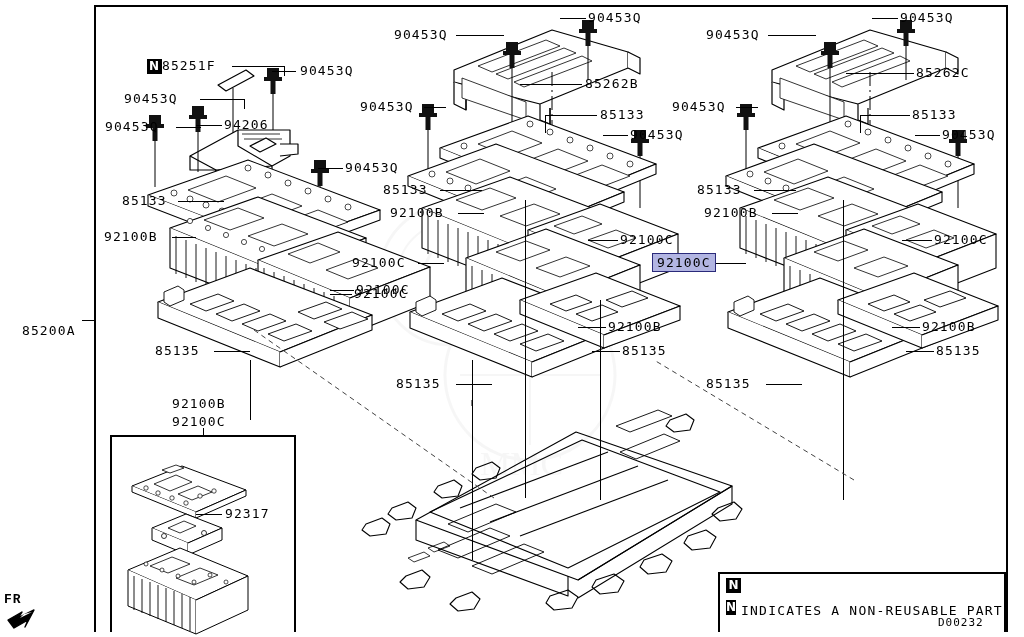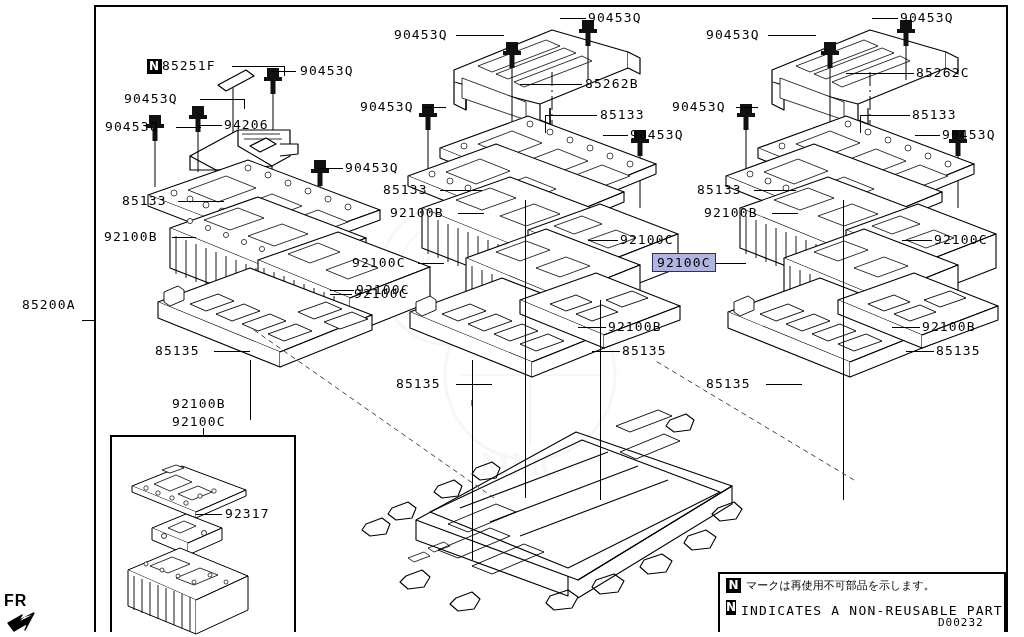--- a/index.html
+++ b/index.html
@@ -85,22 +85,22 @@
     left:110px;top:435px;
     width:186px;height:197px;
     border:2px solid #000;
     border-bottom:none;
     box-sizing:border-box;
     background:#fff;
   }
   
   #fr{
     position:absolute;left:4px;top:592px;
-    font-family:Liberation Sans, sans-serif;
-    font-size:16px;font-weight:bold;letter-spacing:1px;
+    font-family:Liberation Mono, monospace;
+    font-size:13px;font-weight:bold;letter-spacing:1px;
   }
   
   #watermark{
     position:absolute;left:330px;top:185px;
     width:340px;height:330px;
     opacity:.07;
     pointer-events:none;
   }
   svg{display:block;overflow:visible;}
   .noclick{pointer-events:none;}
@@ -114,21 +114,21 @@
 
   <svg id="watermark" class="noclick" viewBox="0 0 340 330">
     <circle cx="120" cy="90" r="70" fill="none" stroke="#888" stroke-width="3"></circle>
     <circle cx="120" cy="90" r="52" fill="none" stroke="#888" stroke-width="2"></circle>
     <path d="M120 30 L150 90 L120 150 L90 90 Z" fill="none" stroke="#888" stroke-width="3"></path>
     <circle cx="200" cy="190" r="85" fill="none" stroke="#888" stroke-width="3"></circle>
     <path d="M130 190 h140 M200 120 v140" stroke="#888" stroke-width="2"></path>
     <text x="150" y="290" font-size="34" fill="#888" font-family="serif">MMC</text>
   </svg>
 
-  <div class="lbl" style="left:22px;top:298px;">85200A</div>
+  <div class="lbl" style="left:22px;top:324px;">85200A</div>
   <div class="lead" style="left:82px;top:320px;width:14px;"></div>
 
   <svg style="position:absolute;left:130px;top:60px;width:270px;height:330px;" viewBox="0 0 270 330">
     <g fill="none" stroke="#000" stroke-width="1.2" stroke-linejoin="round">
 
       <path d="M88 25 L116 10 L124 16 L96 31 Z" fill="#fff"></path>
       <line x1="103" y1="28" x2="103" y2="95" stroke-width="1"></line>
 
       <path d="M60 96 L108 70 L160 70 L160 96 L142 106 L142 124 L86 124 L86 110 L60 110 Z" fill="#fff"></path>
       <path d="M60 96 L86 110 L142 106"></path>
@@ -800,21 +800,20 @@
     <div>FR</div>
     <svg width="34" height="26" viewBox="0 0 34 26" style="margin-top:1px;">
       <path d="M30 2 L14 10 L18 4 L4 12 L10 20 L24 12 L21 19 Z" fill="#000" stroke="#000" stroke-width="1.4" stroke-linejoin="round"></path>
       <path d="M28 4 L16 10 L20 6" fill="#fff" stroke="none"></path>
     </svg>
   </div>
 
   <div id="legend">
     <div class="legrow">
       <span class="nbadge">N</span>
-      <span class="legtext-jp">マークは再使用不可部品を示します。</span>
     </div>
     <div class="legrow">
       <span class="nbadge">N</span>
       <span class="legtext-en">INDICATES A NON-REUSABLE PART.</span>
     </div>
   </div>
 
   <div id="diagcode">D00232</div>
 
 </div>

